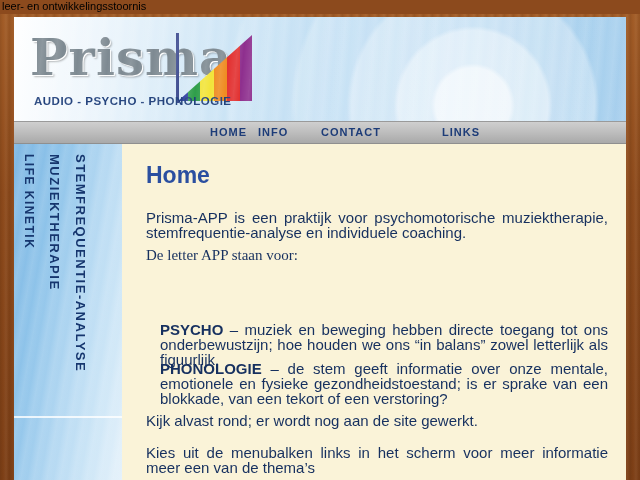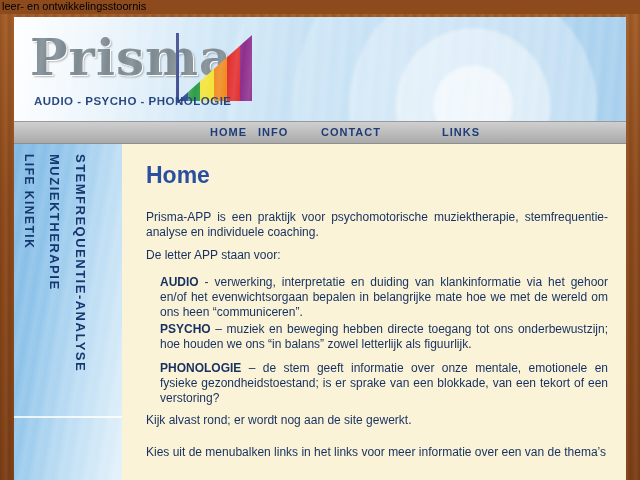--- a/index.html
+++ b/index.html
@@ -218,27 +218,27 @@
     top: 18px;
     font-size: 23px;
     font-weight: bold;
     color: #2b4fa0;
     font-family: "Liberation Sans", sans-serif;
   }
   .para {
     position: absolute;
     left: 24px;
     width: 462px;
-    font-size: 12px;
+    font-size: 15px;
     line-height: 15px;
     color: #16305f;
     text-align: justify;
   }
   #p-intro { top: 66px; }
-  #p-letters { top: 104px; }
+  #p-letters { top: 104px; font-family: Liberation Serif, serif; }
   #p-audio { top: 131px; left: 38px; width: 448px; }
   #p-psycho { top: 178px; left: 38px; width: 448px; }
   #p-phono { top: 217px; left: 38px; width: 448px; }
   #p-kijk { top: 269px; }
   #p-kies { top: 301px; }
   .kw { font-weight: bold; }
 </style>
 </head>
 <body>
 
@@ -273,31 +273,28 @@
         <div id="sidebar-bottom-line"></div>
       </div>
 
       <div id="content">
         <div id="page-title">Home</div>
 
         <div class="para" id="p-intro">Prisma-APP is een praktijk voor psychomotorische muziektherapie, stemfrequentie-analyse en  individuele coaching.</div>
 
         <div class="para" id="p-letters">De letter APP staan voor:</div>
 
-        <div class="para" id="p-audio">
-          <span class="kw">AUDIO</span><span>  -   verwerking, interpretatie en duiding van klankinformatie via het gehoor  en/of het evenwichtsorgaan bepalen in belangrijke mate hoe we met de wereld om ons heen  “communiceren”.</span>
-        </div>
 
         <div class="para" id="p-psycho">
           <span class="kw">PSYCHO</span><span> – muziek en beweging hebben directe toegang tot ons onderbewustzijn; hoe houden we ons “in balans”  zowel letterlijk als figuurlijk.</span>
         </div>
 
         <div class="para" id="p-phono">
           <span class="kw">PHONOLOGIE</span><span> – de stem geeft informatie over onze mentale, emotionele en fysieke gezondheidstoestand; is er sprake van een blokkade, van een tekort of een verstoring?</span>
         </div>
 
         <div class="para" id="p-kijk">Kijk alvast rond; er wordt nog aan de site gewerkt.</div>
-        <div class="para" id="p-kies">Kies uit de menubalken links in het links voor meer informatie over een van de thema’s</div>
+        <div class="para" id="p-kies">Kies uit de menubalken links in het scherm voor meer informatie meer een van de thema’s</div>
       </div>
 
     </div>
   </div>
 </div>
 
 </body></html>

